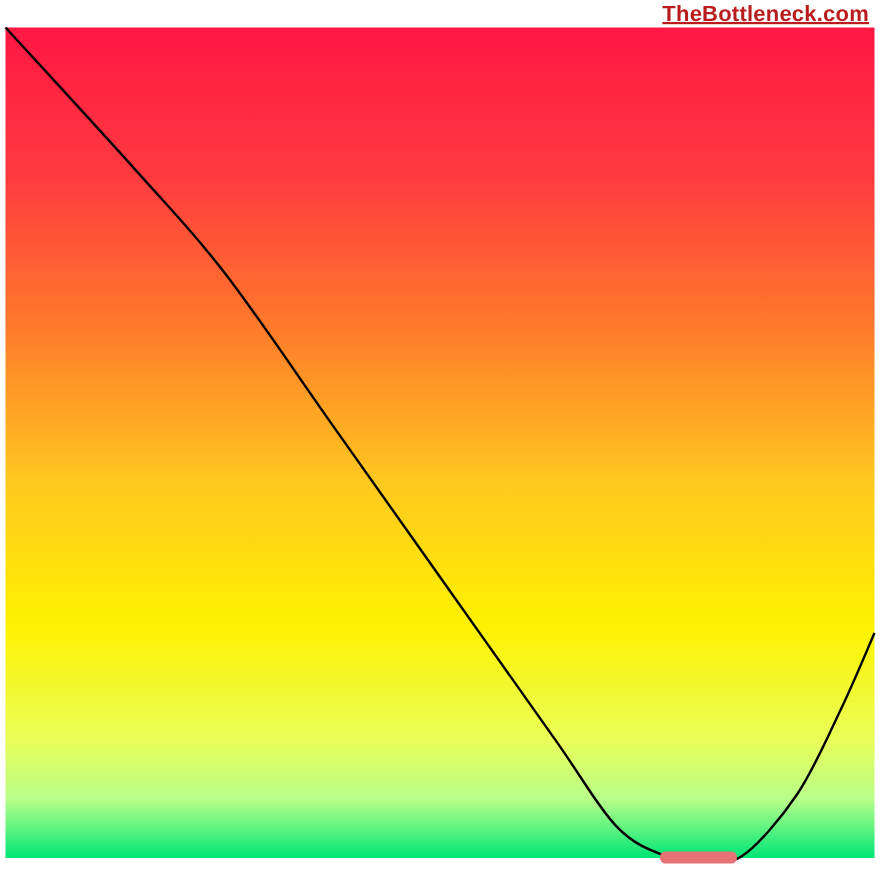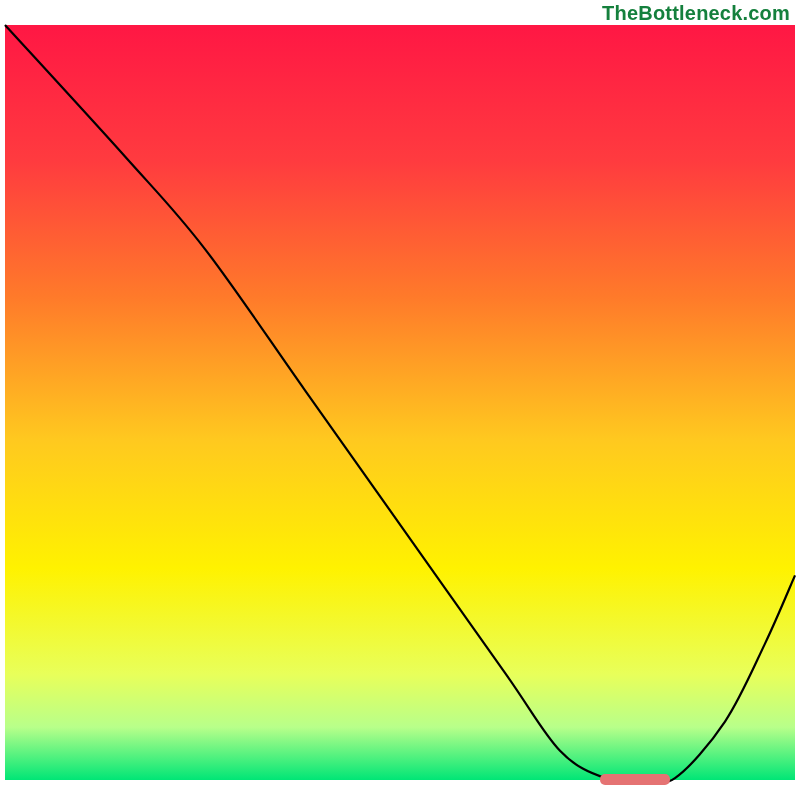--- a/index.html
+++ b/index.html
@@ -15,23 +15,24 @@
     position: relative;
     width: 800px;
     height: 800px;
   }
   .watermark {
     position: absolute;
     top: 2px;
     right: 10px;
     font-size: 20px;
     font-weight: 600;
-    color: #15803d;
+    color: #b91c1c;
     letter-spacing: 0.2px;
     user-select: none;
+    text-decoration: underline;
   }
   svg {
     display: block;
   }
 </style>
 </head>
 <body>
 
 <div class="canvas">
   <div class="watermark">TheBottleneck.com</div>

